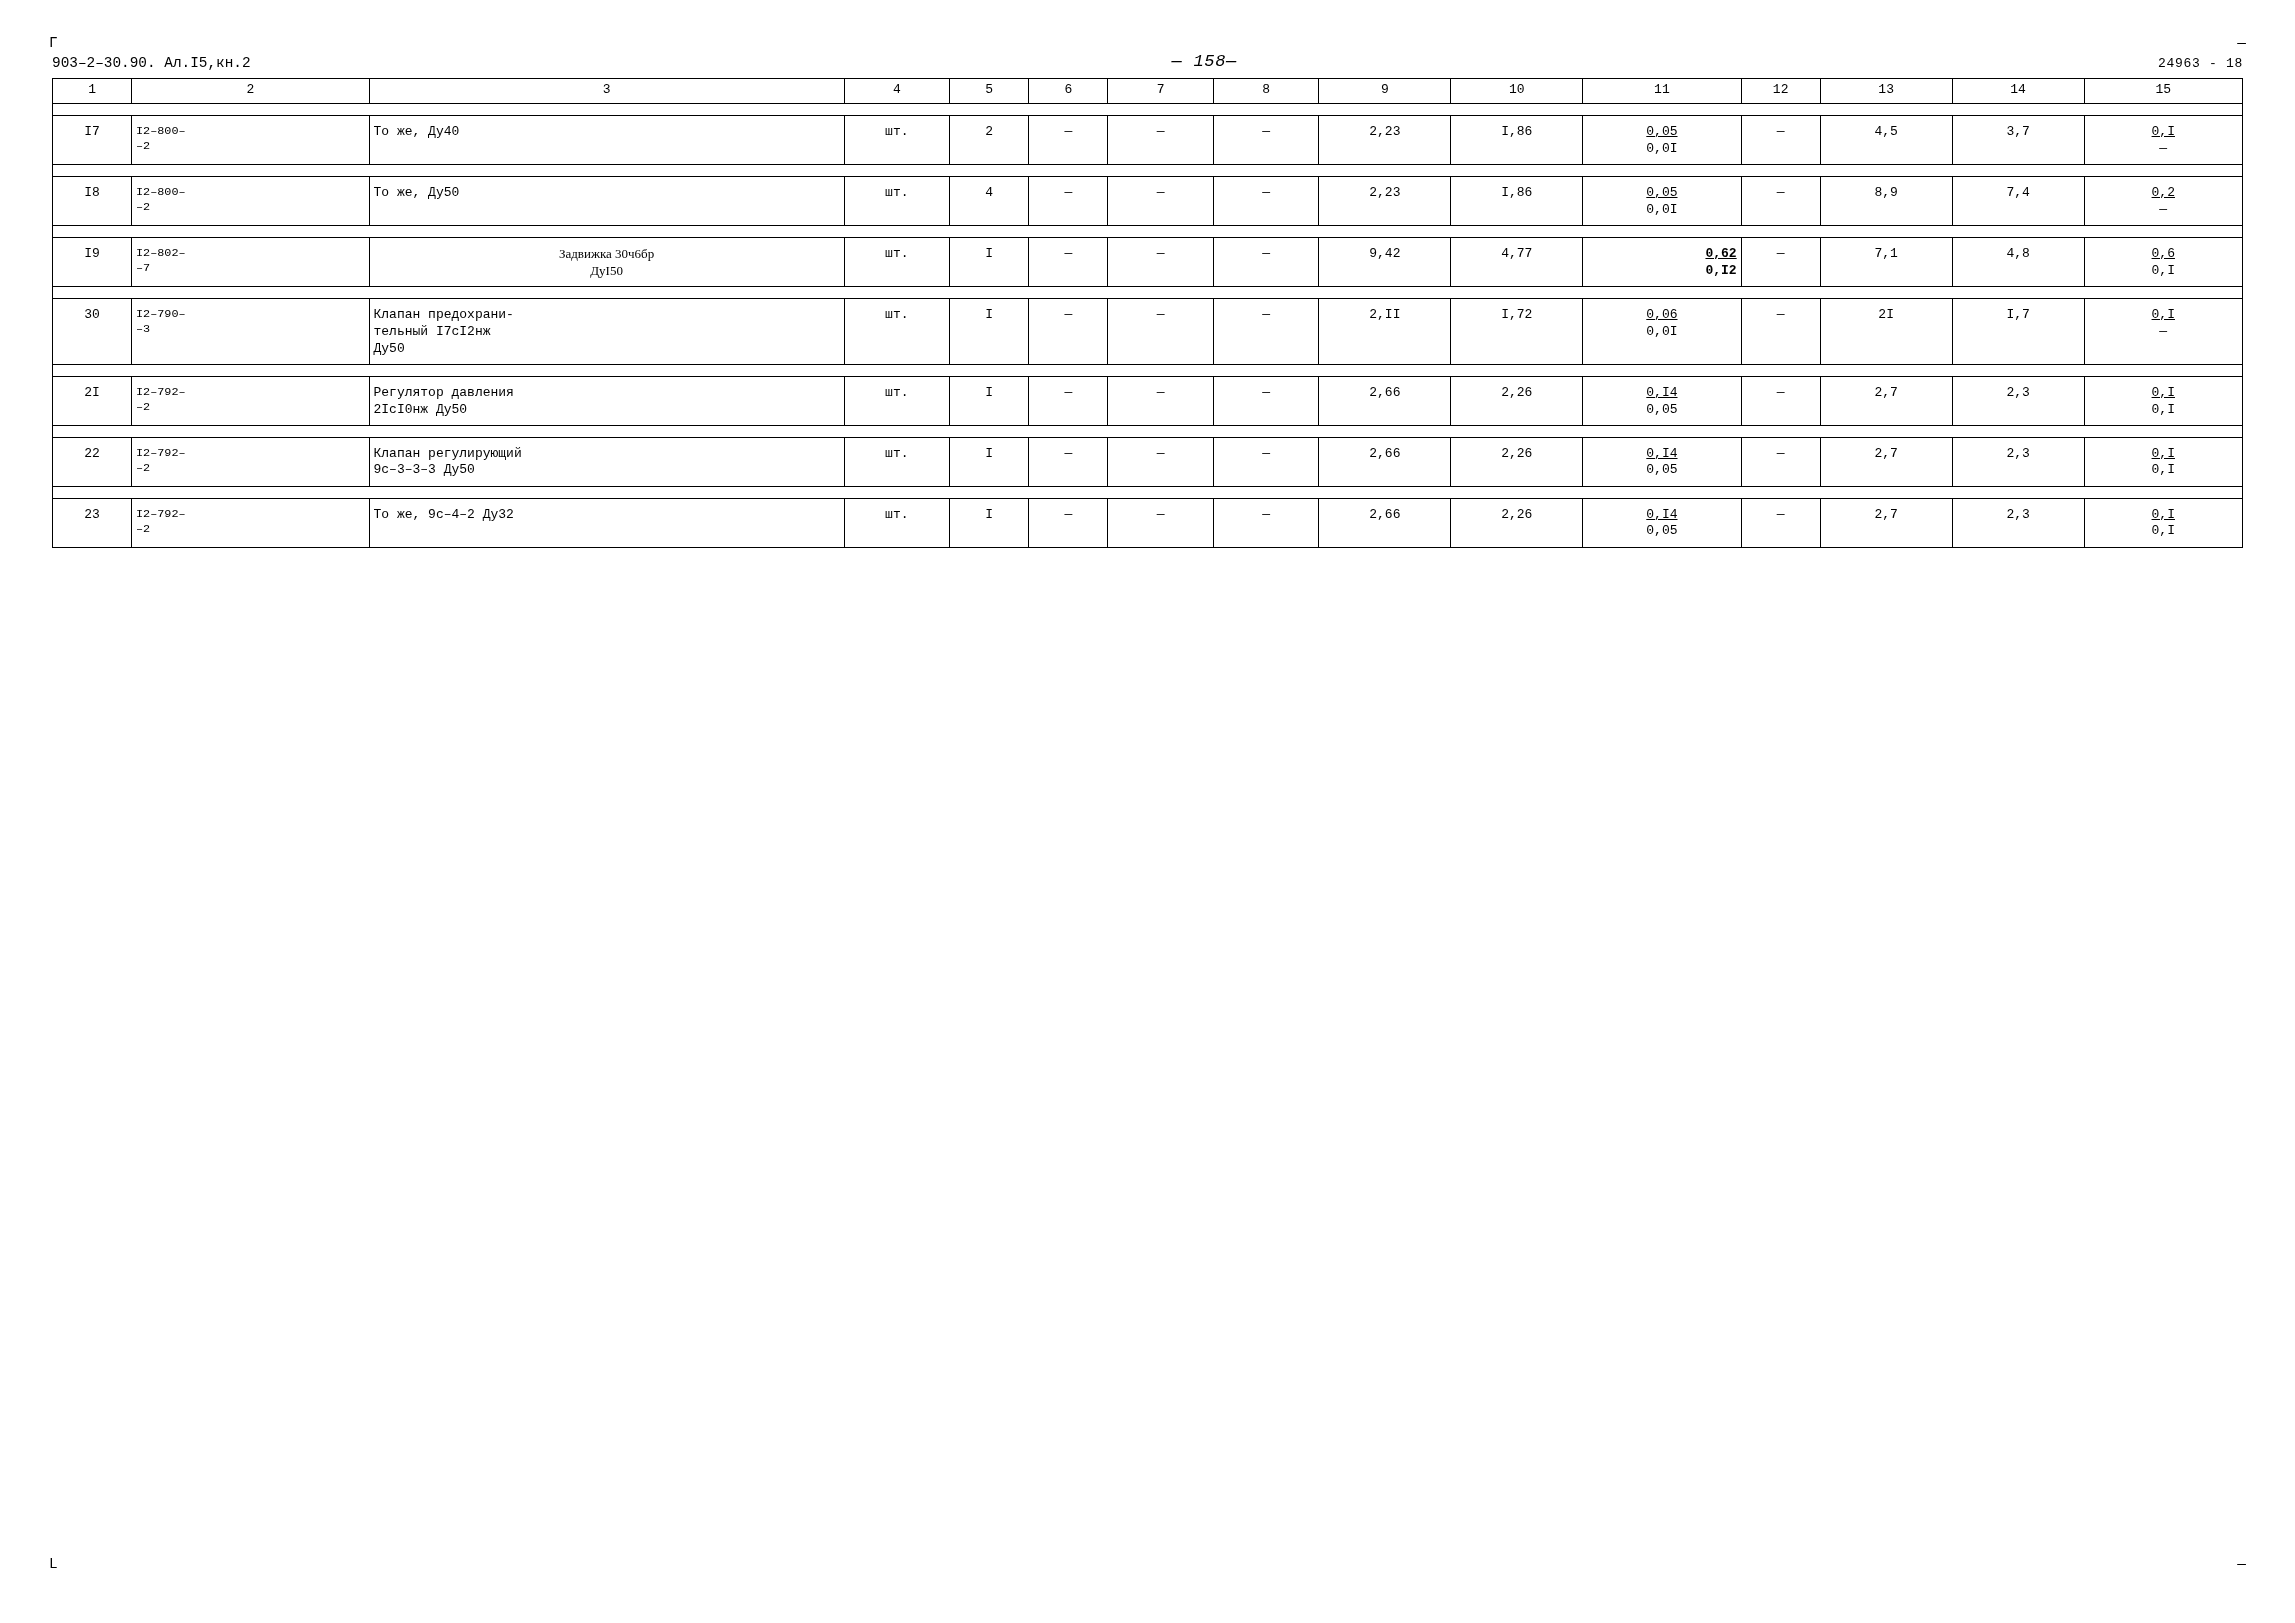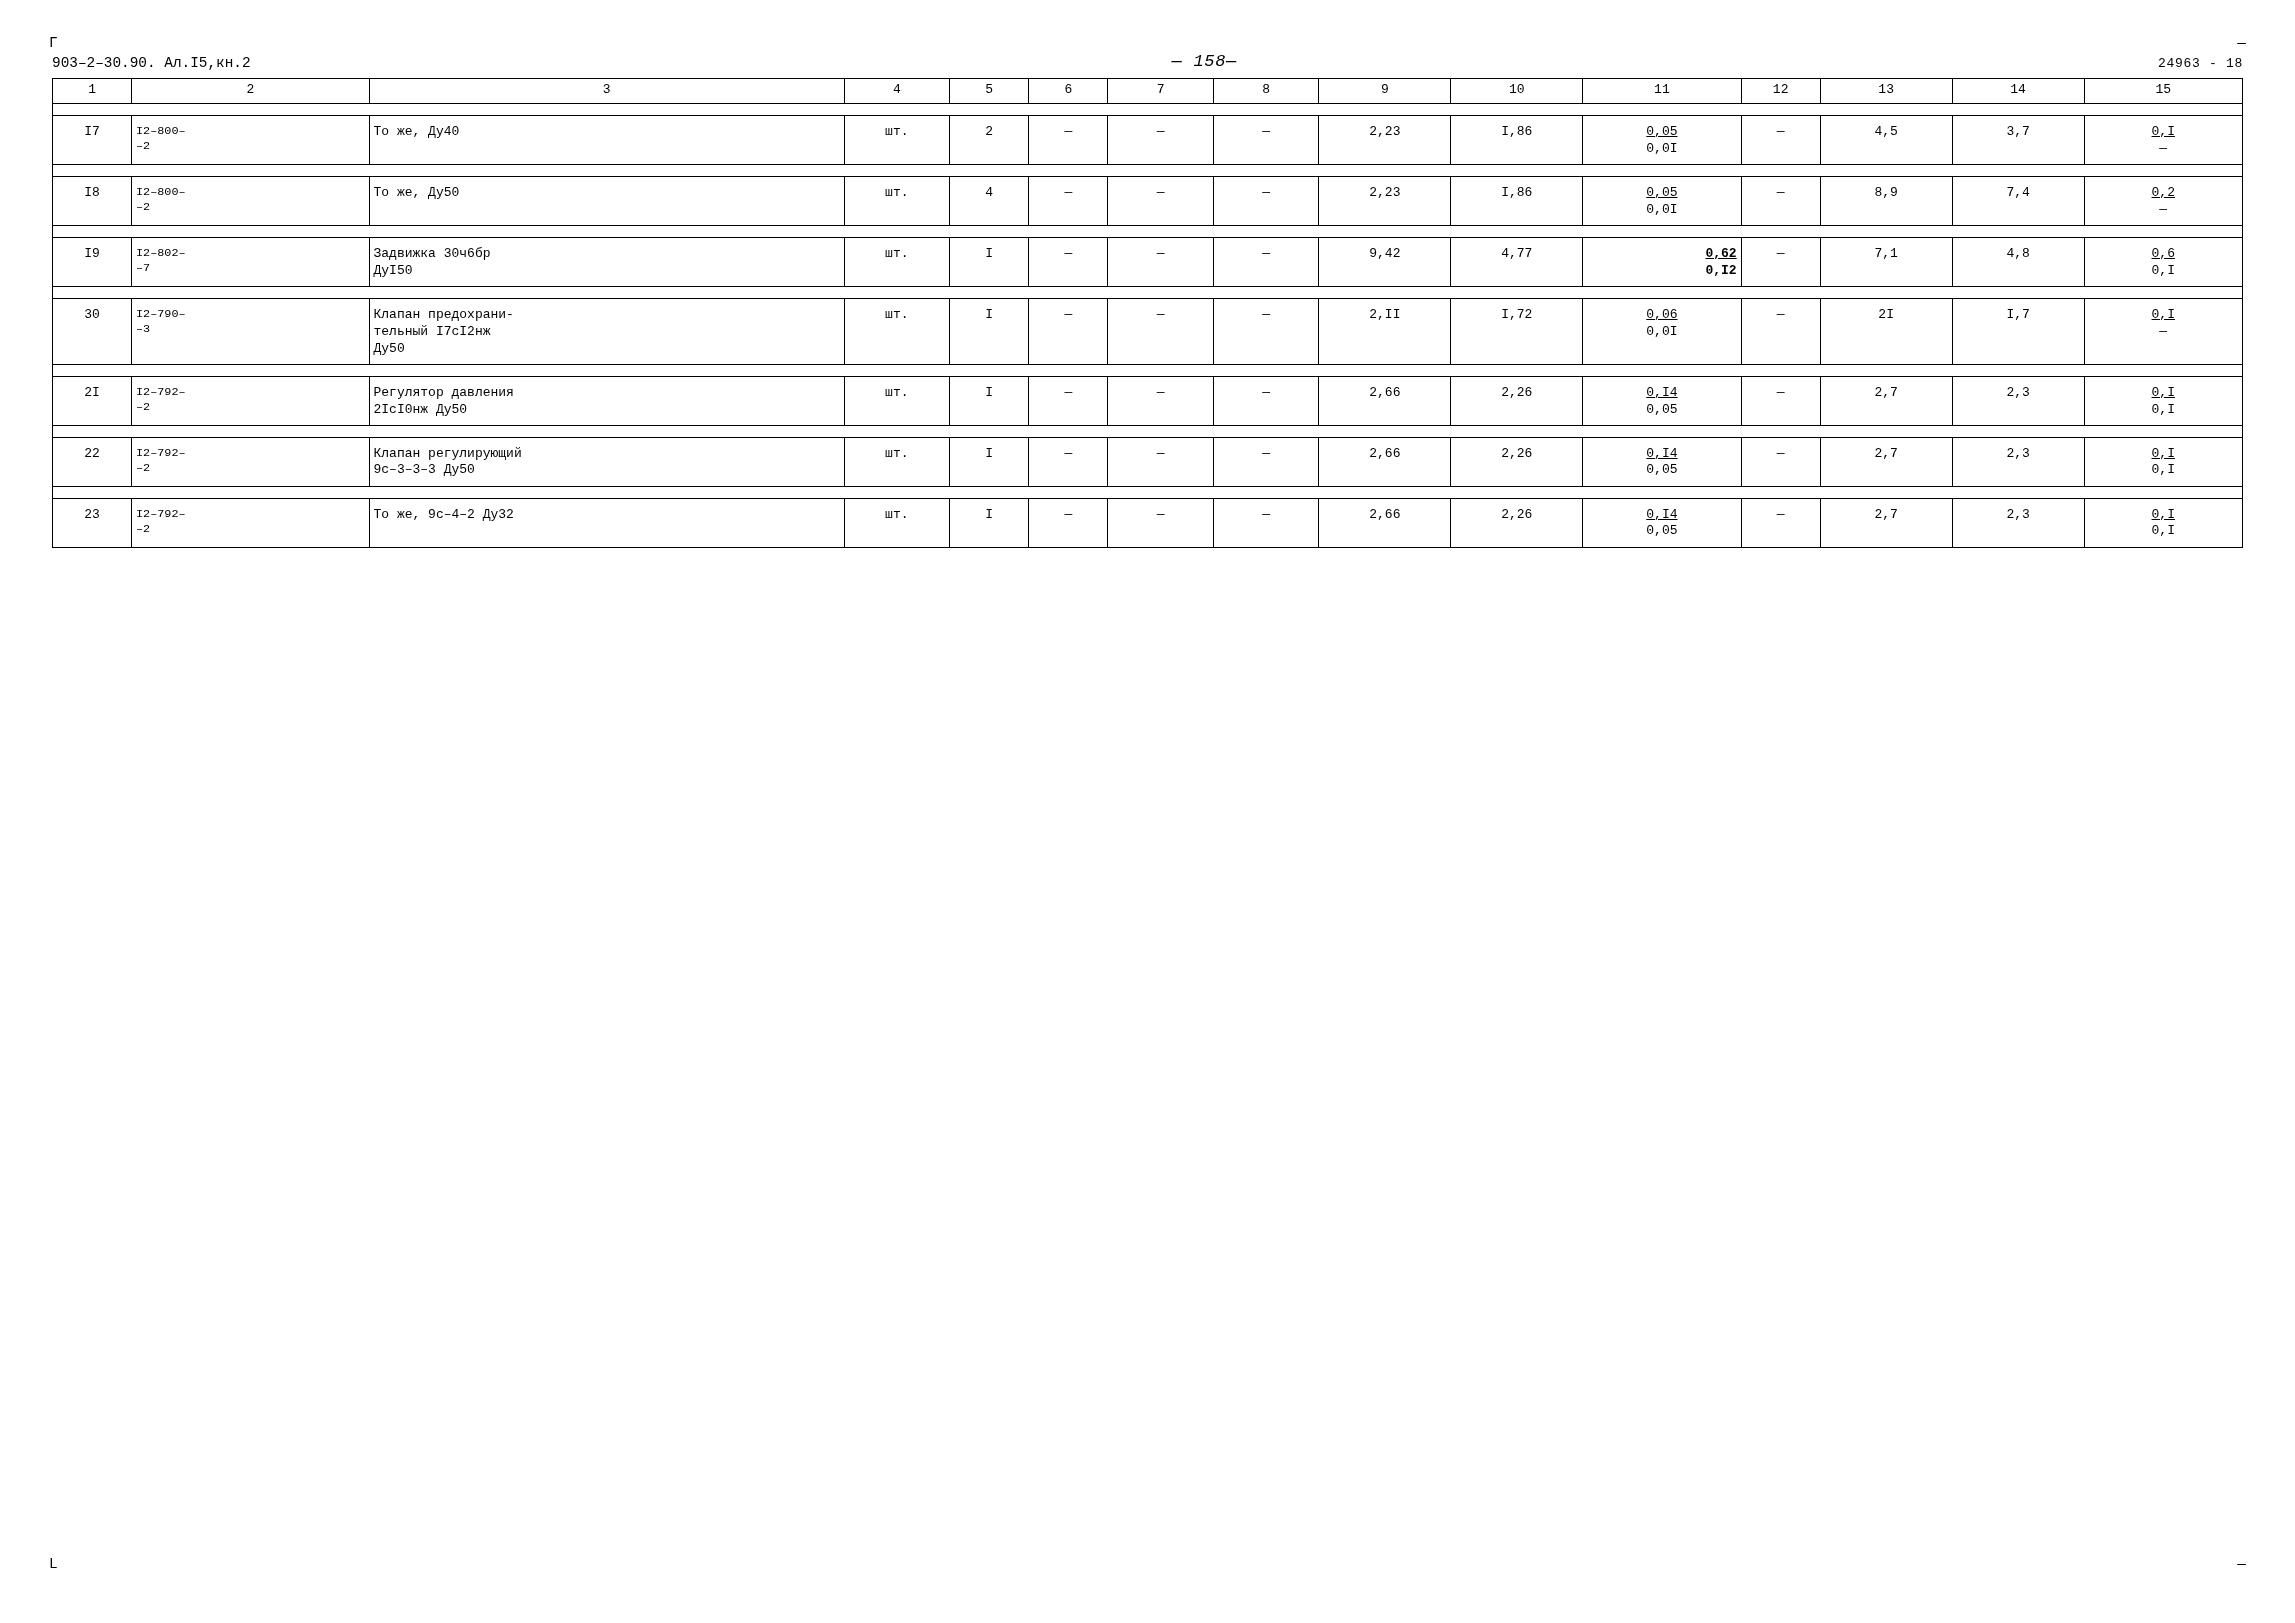--- a/index.html
+++ b/index.html
@@ -205,21 +205,21 @@
           <td style="text-align: center; vertical-align: top; padding-top: 7.9px;">8,9</td>
           <td style="text-align: center; vertical-align: top; padding-top: 7.9px;">7,4</td>
           <td style="text-align: center; vertical-align: top; padding-top: 7.9px;"><span style="text-decoration: underline;">0,2</span><br>—</td>
         </tr>
         <tr>
           <td colspan="15" style="height: 11.8px; border-top: none; border-right: 1px solid rgb(0, 0, 0); border-bottom: none; border-left: 1px solid rgb(0, 0, 0); border-image: initial;"></td>
         </tr>
         <tr class="data-row">
           <td style="vertical-align: top; padding-top: 7.9px;">I9</td>
           <td style="text-align: left; vertical-align: top; padding-top: 7.9px; font-size: 11.8px;">I2–802–<br>–7</td>
-          <td style="text-align: left; vertical-align: top; padding-top: 7.9px; white-space: pre-line;">Задвижка 30ч6бр
+          <td style="text-align: center; vertical-align: top; padding-top: 7.9px; white-space: pre-line; font-family: Liberation Serif, serif;">Задвижка 30ч6бр
 ДуI50</td>
           <td style="text-align: center; vertical-align: top; padding-top: 7.9px;">шт.</td>
           <td style="text-align: center; vertical-align: top; padding-top: 7.9px;">I</td>
           <td style="text-align: center; vertical-align: top; padding-top: 7.9px;">—</td>
           <td style="text-align: center; vertical-align: top; padding-top: 7.9px;">—</td>
           <td style="text-align: center; vertical-align: top; padding-top: 7.9px;">—</td>
           <td style="text-align: center; vertical-align: top; padding-top: 7.9px;">9,42</td>
           <td style="text-align: center; vertical-align: top; padding-top: 7.9px;">4,77</td>
           <td style="text-align: right; vertical-align: top; padding-top: 7.9px; font-weight: bold;"><span style="text-decoration: underline;">0,62</span><br>0,I2</td>
           <td style="text-align: center; vertical-align: top; padding-top: 7.9px;">—</td>

